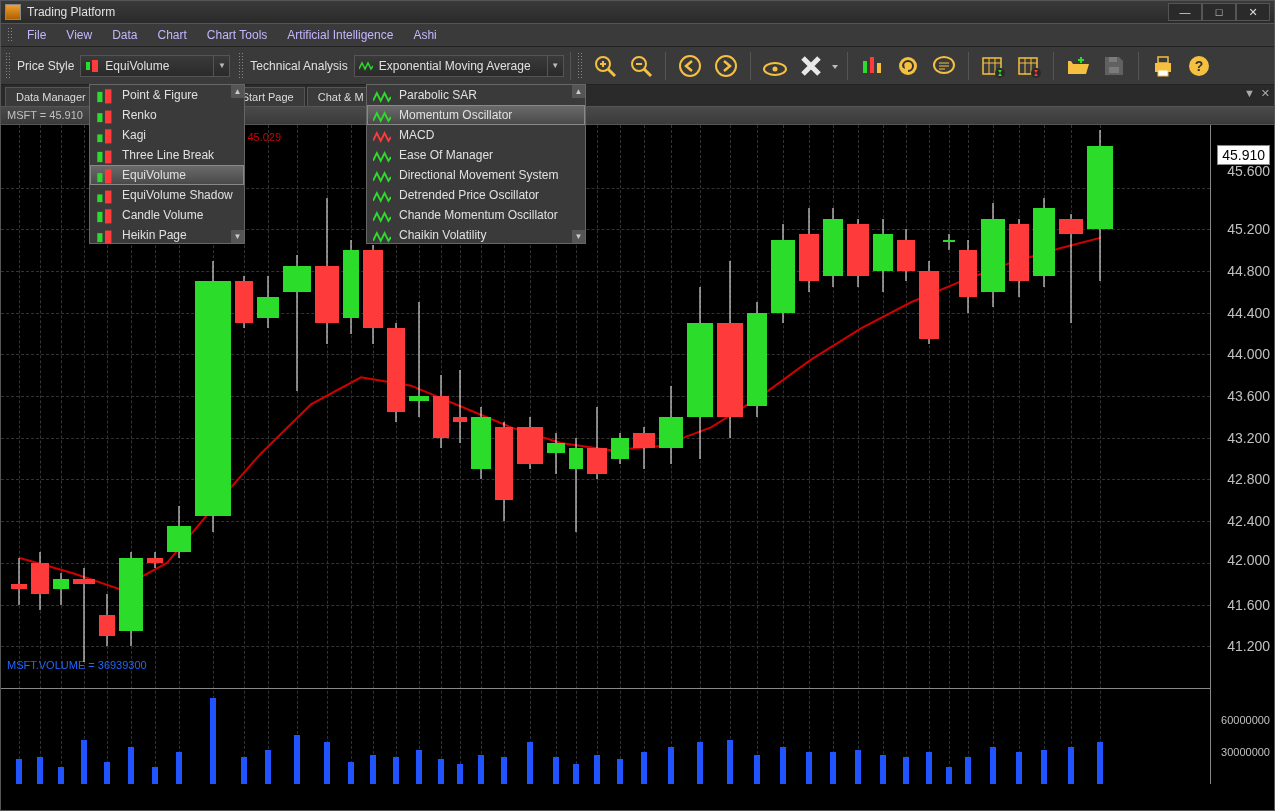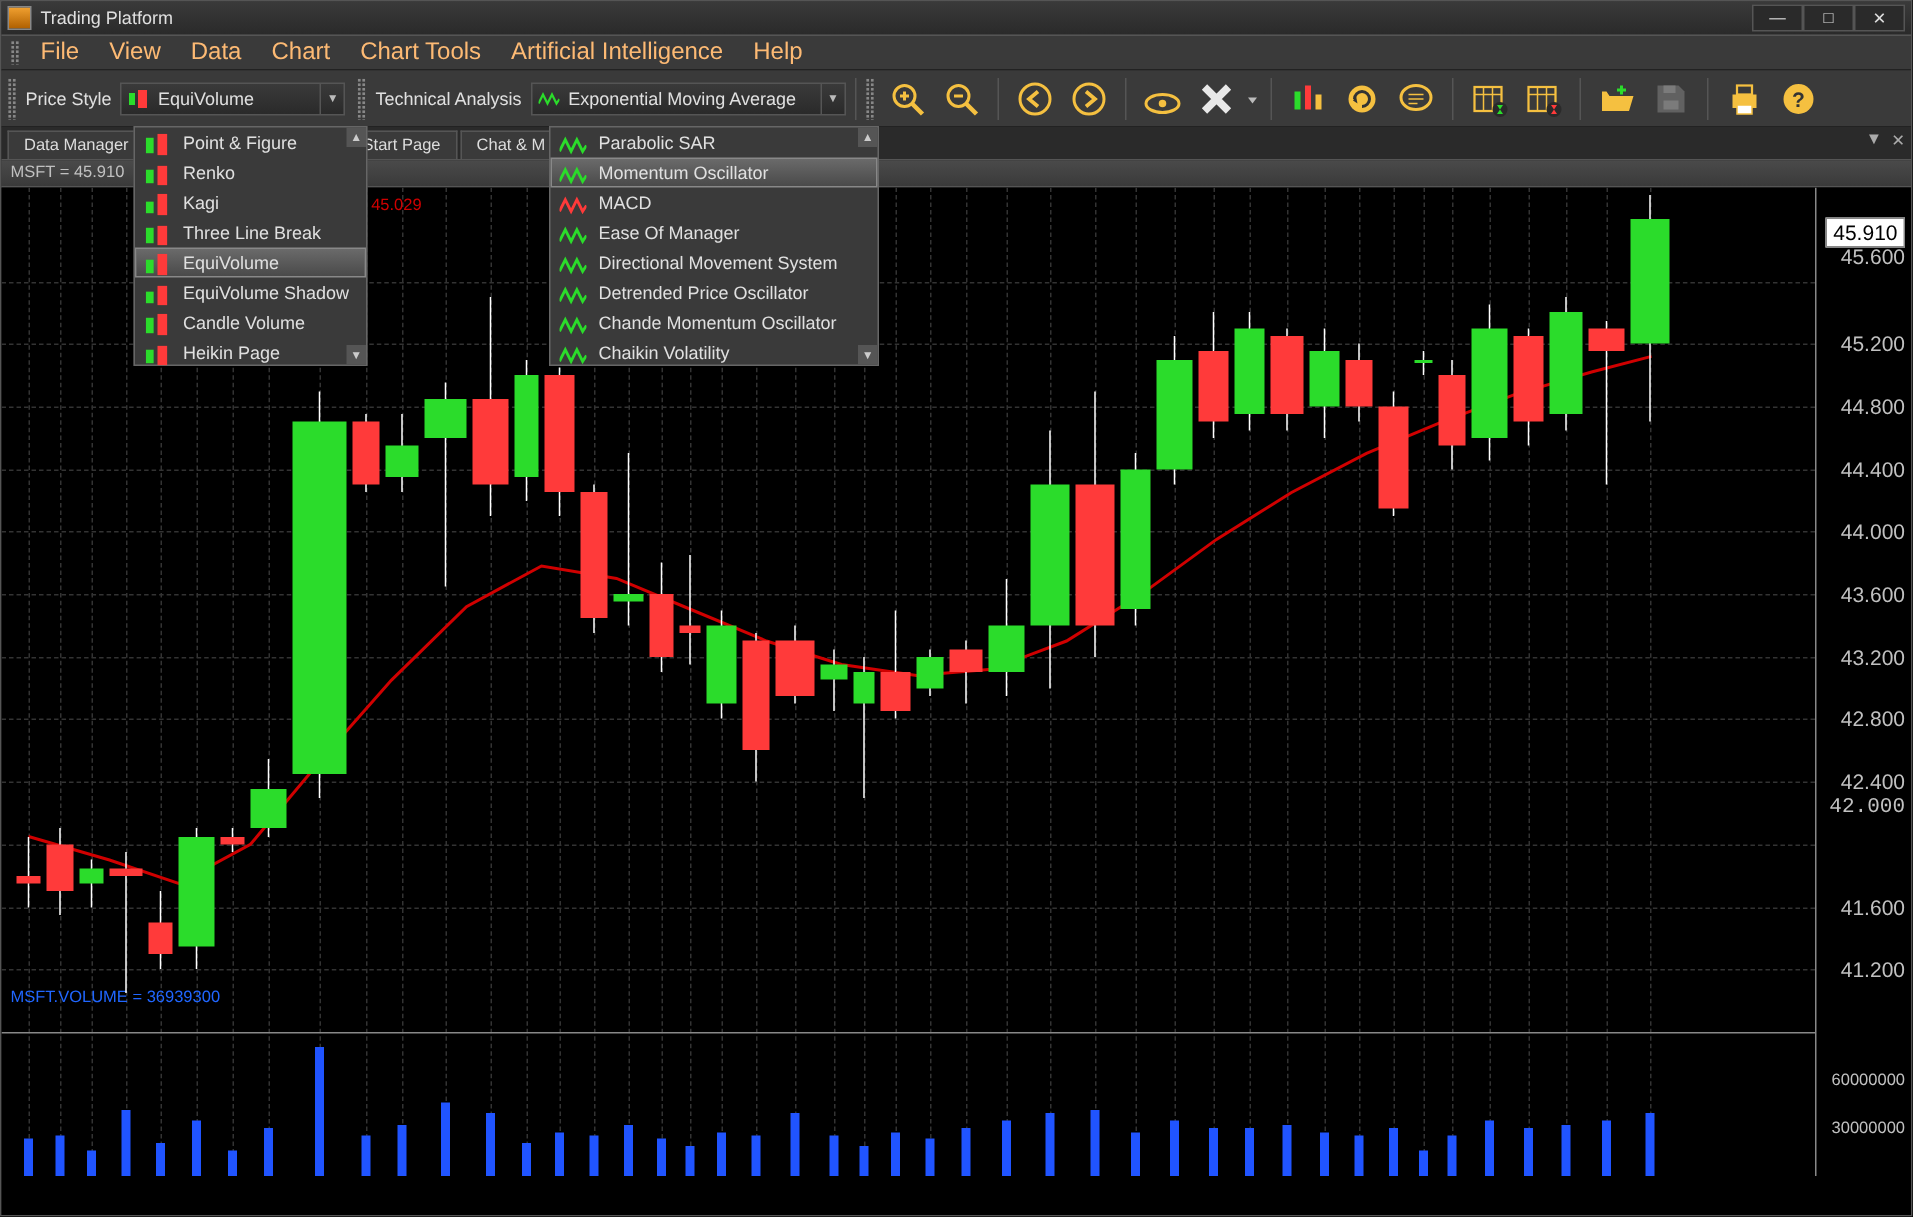--- a/index.html
+++ b/index.html
@@ -4,21 +4,21 @@
 <style>
   * { box-sizing: border-box; margin: 0; padding: 0; font-family: "Segoe UI", Tahoma, sans-serif; }
   body { width: 1275px; height: 811px; background: #000; overflow: hidden; position: relative; }
   .window { width: 100%; height: 100%; background: #2a2a2a; display: flex; flex-direction: column; border: 1px solid #555; }
   .titlebar { height: 22px; background: linear-gradient(#3a3a3a,#2a2a2a); color: #e0e0e0; display: flex; align-items: center; padding: 0 4px; font-size: 12px; }
   .titlebar .icon { width: 16px; height: 16px; background: linear-gradient(#f0a030,#b06000); margin-right: 6px; border: 1px solid #888; }
   .win-controls { margin-left: auto; display: flex; gap: 0; }
   .win-btn { width: 34px; height: 18px; background: #2a2a2a; color: #ddd; border: 1px solid #555; display: flex; align-items: center; justify-content: center; font-size: 11px; cursor: pointer; }
   .menubar { height: 24px; background: #3a3a3a; display: flex; align-items: center; padding: 0 6px; border-top: 1px solid #555; border-bottom: 1px solid #222; }
   .menubar .grip { width: 6px; height: 16px; background-image: radial-gradient(#888 1px, transparent 1px); background-size: 3px 3px; margin-right: 4px; }
-  .menubar .mitem { color: #fdba74; font-size: 16px; padding: 3px 10px; cursor: pointer; }
+  .menubar .mitem { color: #c4b5fd; font-size: 12px; padding: 3px 10px; cursor: pointer; }
   .toolbar { height: 38px; background: #3a3a3a; display: flex; align-items: center; padding: 0 4px; border-bottom: 1px solid #222; position: relative; }
   .toolbar .grip { width: 6px; height: 28px; background-image: radial-gradient(#888 1px, transparent 1px); background-size: 3px 3px; margin-right: 4px; }
   .label { color: #e0e0e0; font-size: 12px; margin: 0 6px 0 2px; }
   .combo { position: relative; height: 22px; background: linear-gradient(#3a3a3a,#2a2a2a); border: 1px solid #555; display: flex; align-items: center; padding: 0 18px 0 4px; color: #e0e0e0; font-size: 12px; min-width: 140px; }
   .combo .cicon { width: 14px; height: 14px; margin-right: 6px; display: inline-block; }
   .combo .arrow { position: absolute; right: 0; top: 0; width: 16px; height: 100%; border-left: 1px solid #555; display:flex;align-items:center;justify-content:center; font-size: 8px; color:#bbb; }
   .sep { width: 1px; height: 28px; background: #555; margin: 0 6px; }
   .tbtn { width: 32px; height: 32px; display: flex; align-items: center; justify-content: center; margin: 0 2px; cursor: pointer; border-radius: 3px; }
   .tbtn svg { width: 26px; height: 26px; }
   .tbtn.small-divider { width:8px; pointer-events:none; }
@@ -75,21 +75,21 @@
   </div>
 
   <div class="menubar">
     <div class="grip"></div>
     <div class="mitem">File</div>
     <div class="mitem">View</div>
     <div class="mitem">Data</div>
     <div class="mitem">Chart</div>
     <div class="mitem">Chart Tools</div>
     <div class="mitem">Artificial Intelligence</div>
-    <div class="mitem">Help</div>
+    <div class="mitem">Ashi</div>
   </div>
 
   <div class="toolbar">
     <div class="grip"></div>
     <span class="label">Price Style</span>
     <div class="combo" style="min-width:150px">
       <span class="cicon">
         <svg viewBox="0 0 14 14">
             <rect x="1" y="3" width="4" height="8" fill="#2bdc2b"></rect>
             <rect x="7" y="1" width="6" height="12" fill="#ff3a3a"></rect>
@@ -305,21 +305,21 @@
         <div class="vgrid" style="left: 1099px;"></div>
       </div>
     <svg id="ma-svg" style="position:absolute;left:0;top:0;" width="1209" height="685">
         <path d="M18,432.67592592592604 L72,448.3148148148148 L118,463.9537037037035 L166,437.8888888888887 L214,380.5462962962965 L260,328.4166666666669 L310,279.4148148148145 L360,252.30740740740734 L410,260.64814814814787 L460,281.5 L510,302.35185185185213 L560,317.9907407407408 L610,325.28888888888906 L660,321.1185185185187 L710,302.35185185185213 L760,271.0740740740739 L810,234.5833333333331 L860,203.30555555555566 L910,177.24074074074085 L960,156.38888888888874 L1010,137.62222222222212 L1060,123.02592592592576 L1100,112.60000000000045" class="ma-path"></path>
       </svg>
     <div class="ematext" style="left:218px;top:6px;">GE = 45.029</div>
     <div class="voltext" style="left:6px;top:534px;">MSFT.VOLUME = 36939300</div>
     <div class="yaxis" id="yaxis" style="bottom: 26px;">
         <div class="ylabel" style="top: 521.296px;">41.200</div>
         <div class="ylabel" style="top: 479.593px;">41.600</div>
-        <div class="ylabel" style="top: 413px; font-family: Liberation Mono, monospace;">42.000</div>
+        <div class="ylabel" style="top: 435px;">42.000</div>
         <div class="ylabel" style="top: 396.185px;">42.400</div>
         <div class="ylabel" style="top: 354.481px;">42.800</div>
         <div class="ylabel" style="top: 312.778px;">43.200</div>
         <div class="ylabel" style="top: 271.074px;">43.600</div>
         <div class="ylabel" style="top: 229.37px;">44.000</div>
         <div class="ylabel" style="top: 187.667px;">44.400</div>
         <div class="ylabel" style="top: 145.963px;">44.800</div>
         <div class="ylabel" style="top: 104.259px;">45.200</div>
         <div class="ylabel" style="top: 46px;">45.600</div>
         <div class="ylabel cur" style="top: 30.2352px;">45.910</div>

